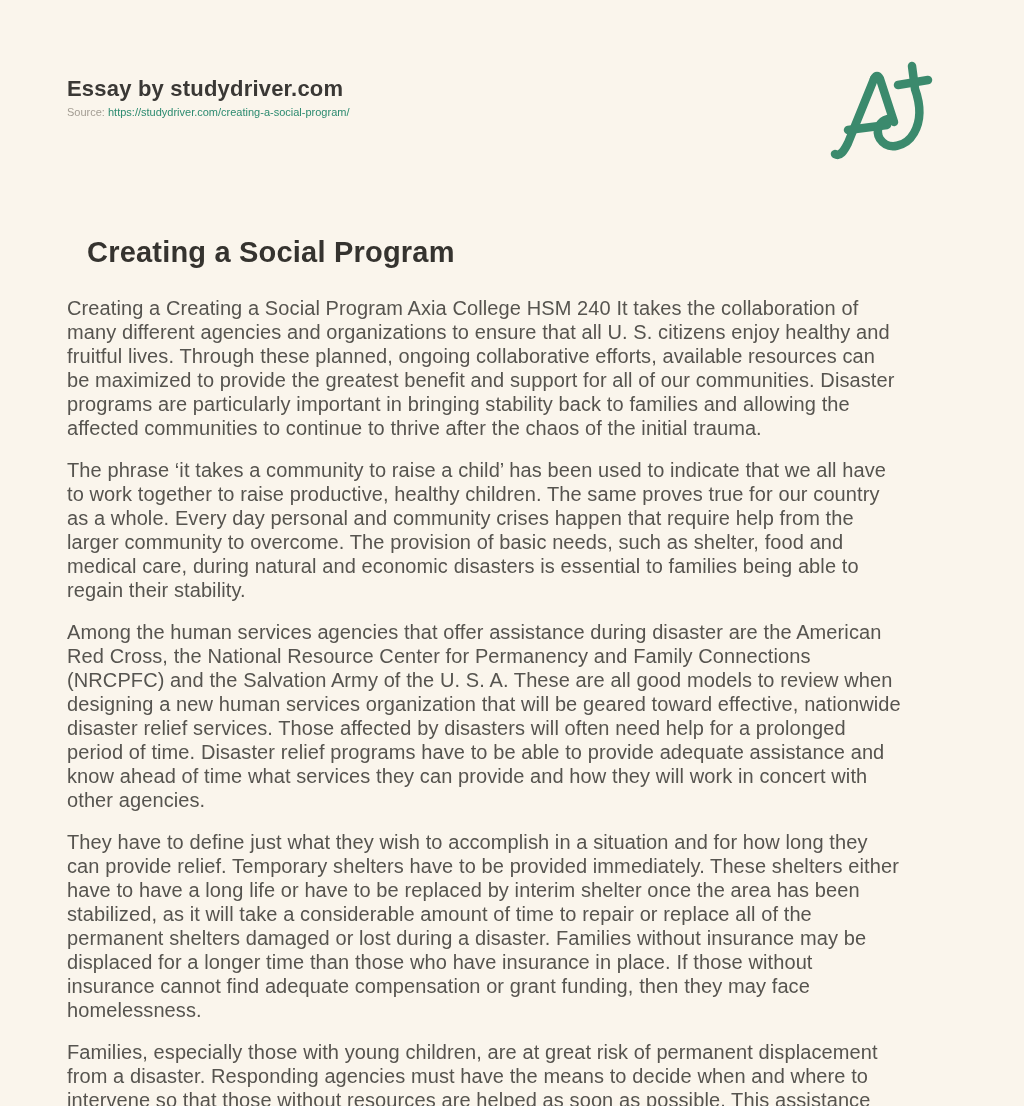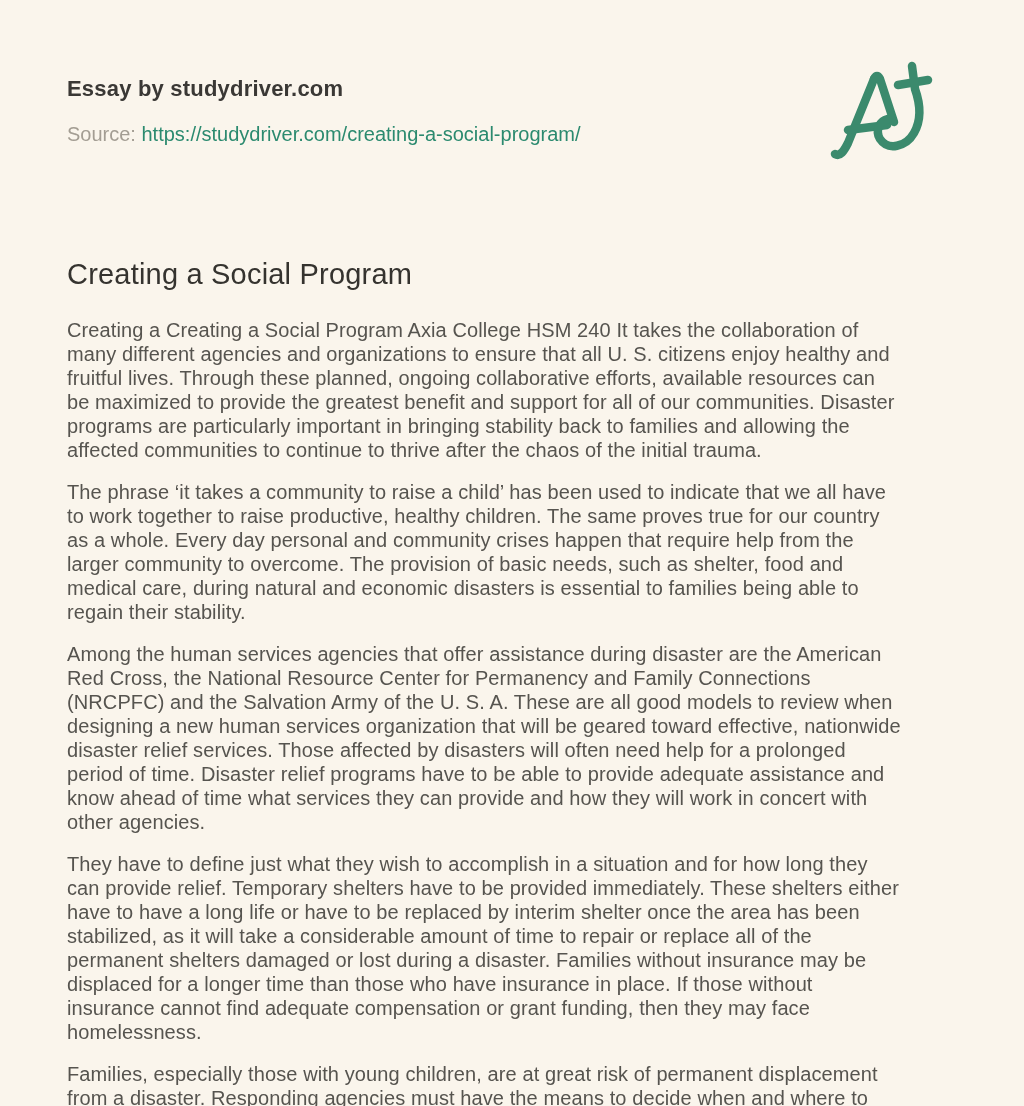--- a/index.html
+++ b/index.html
@@ -21,43 +21,43 @@
     width: 1024px;
   }
   .doc-header-title {
     font-size: 22px;
     font-weight: bold;
     color: #3a3835;
     line-height: 26px;
     letter-spacing: 0.2px;
   }
   .source-line {
-    margin-top: 22px;
-    font-size: 20px;
+    font-size: 11px;
     line-height: 20px;
     color: #a39d93;
   }
   .source-line a {
     color: #2b8a6f;
     text-decoration: none;
   }
   .logo {
     position: absolute;
     top: 58px;
     right: 86px;
     width: 112px;
     height: 110px;
   }
   .essay-title {
     margin-top: 112px;
     font-size: 29px;
-    font-weight: normal;
+    font-weight: bold;
     color: #35332f;
     line-height: 36px;
     letter-spacing: 0.2px;
+    margin-left: 20px;
   }
   .essay-body {
     margin-top: 26px;
     width: 836px;
   }
   .essay-body p {
     font-size: 20px;
     line-height: 24px;
     color: #56544f;
     margin: 0 0 18px 0;

